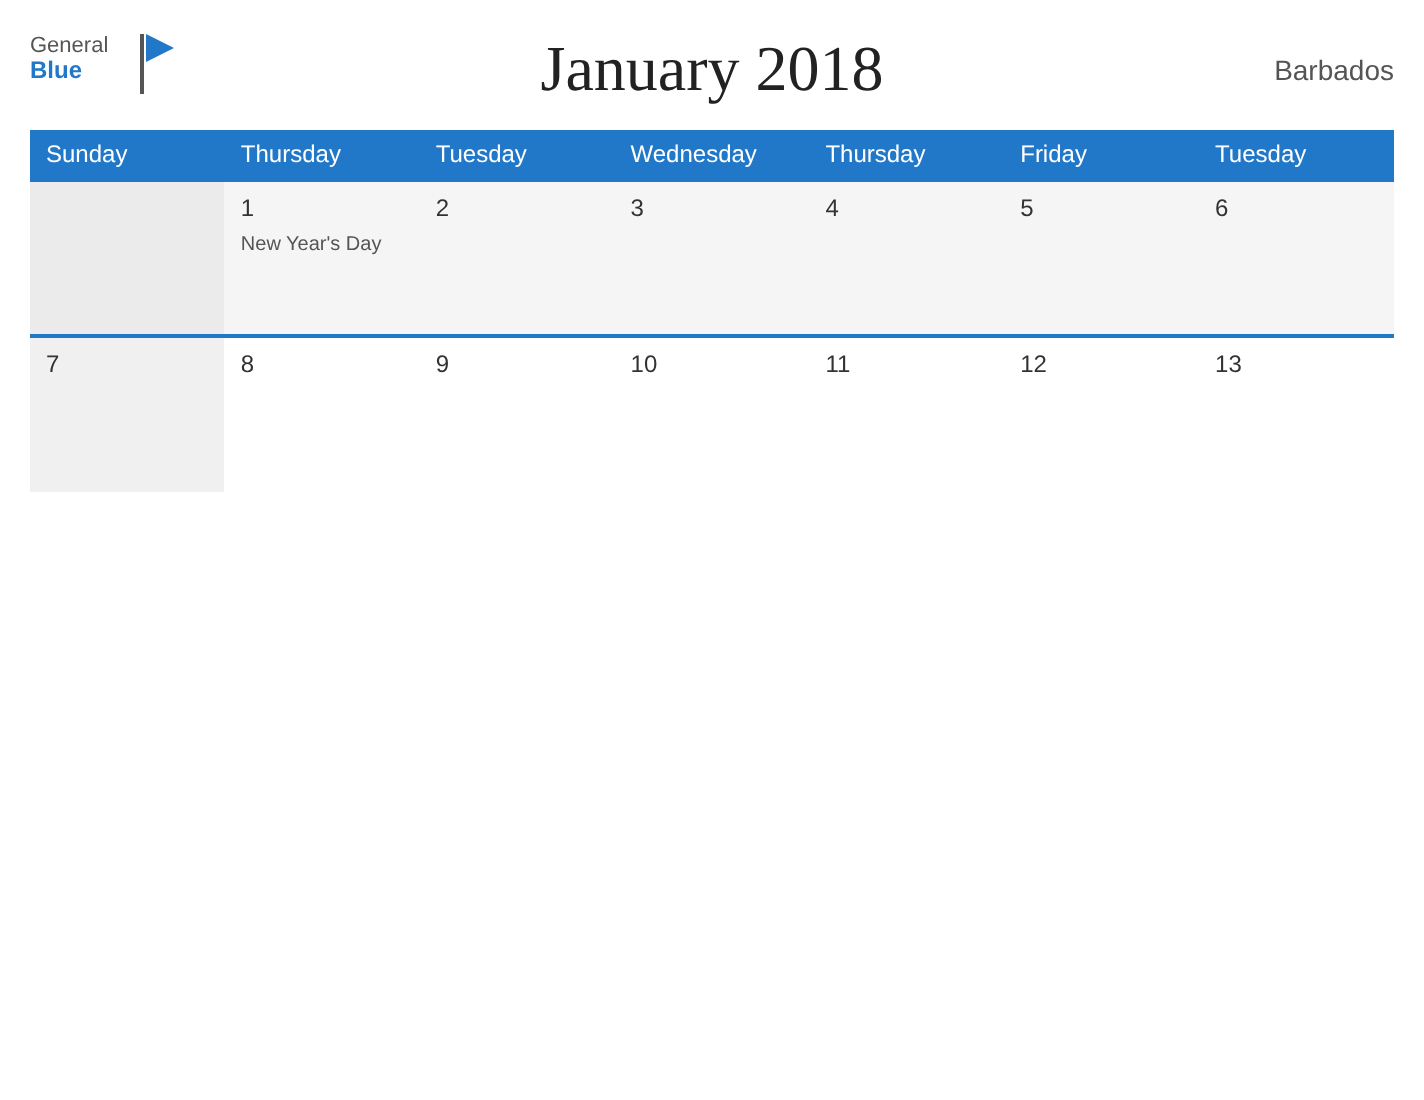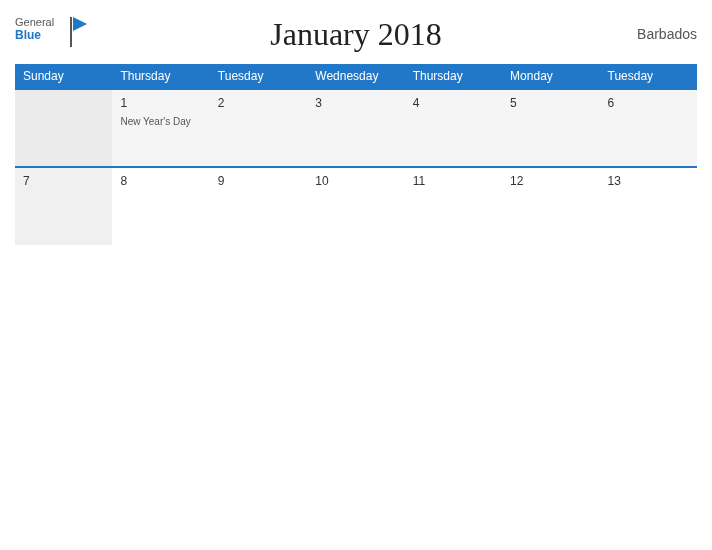--- a/index.html
+++ b/index.html
@@ -136,21 +136,21 @@
   </div>
 
   <table class="calendar">
     <thead>
       <tr>
         <th>Sunday</th>
         <th>Thursday</th>
         <th>Tuesday</th>
         <th>Wednesday</th>
         <th>Thursday</th>
-        <th>Monday</th>
+        <th>Friday</th>
         <th>Tuesday</th>
       </tr>
     </thead>
     <tbody id="calendar-body">
     <tr>
           <td class="sunday-col"></td>
           <td>
             <span class="day-number">1</span>
             <span class="holiday-name">New Year's Day</span>
           </td>

